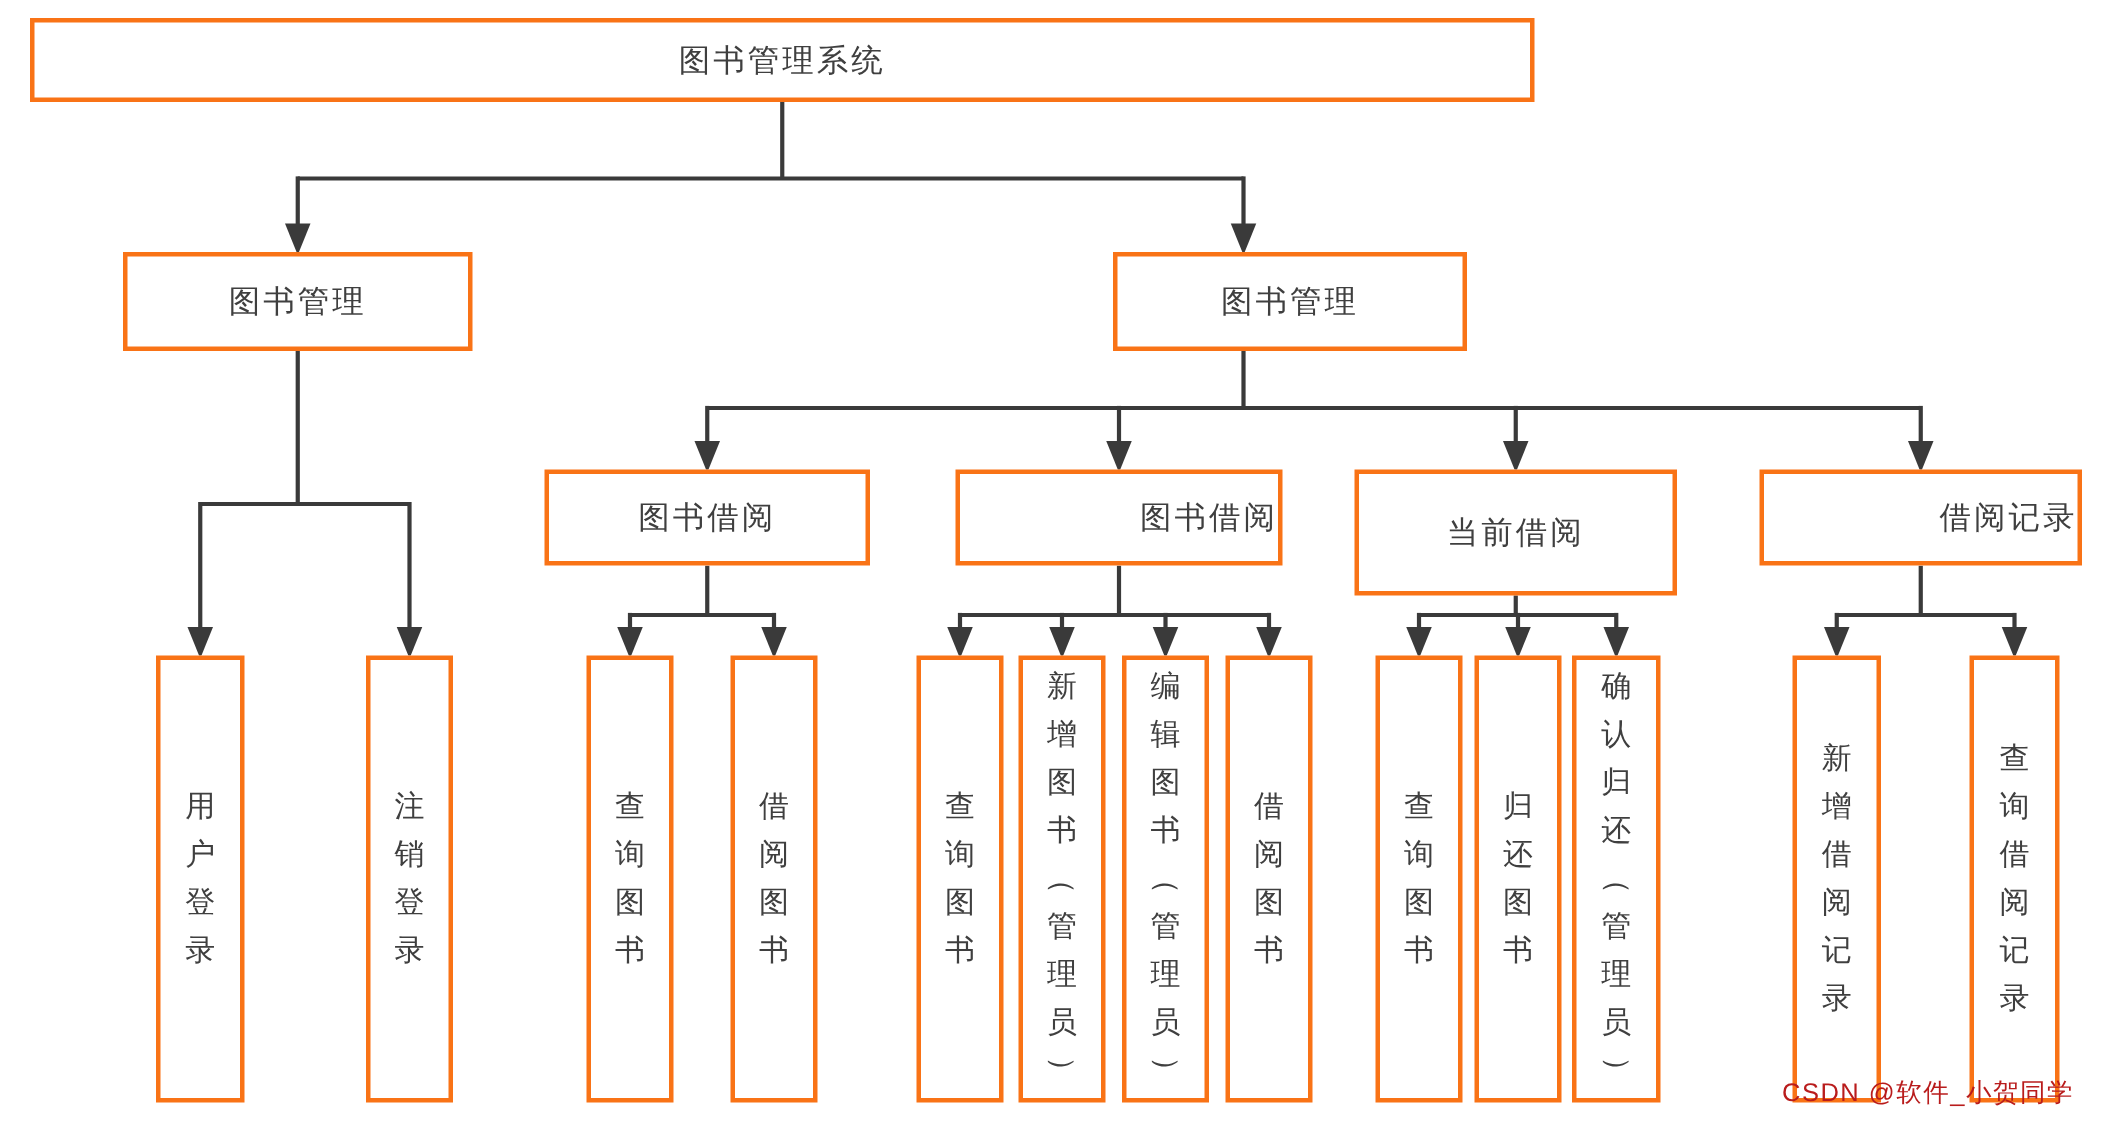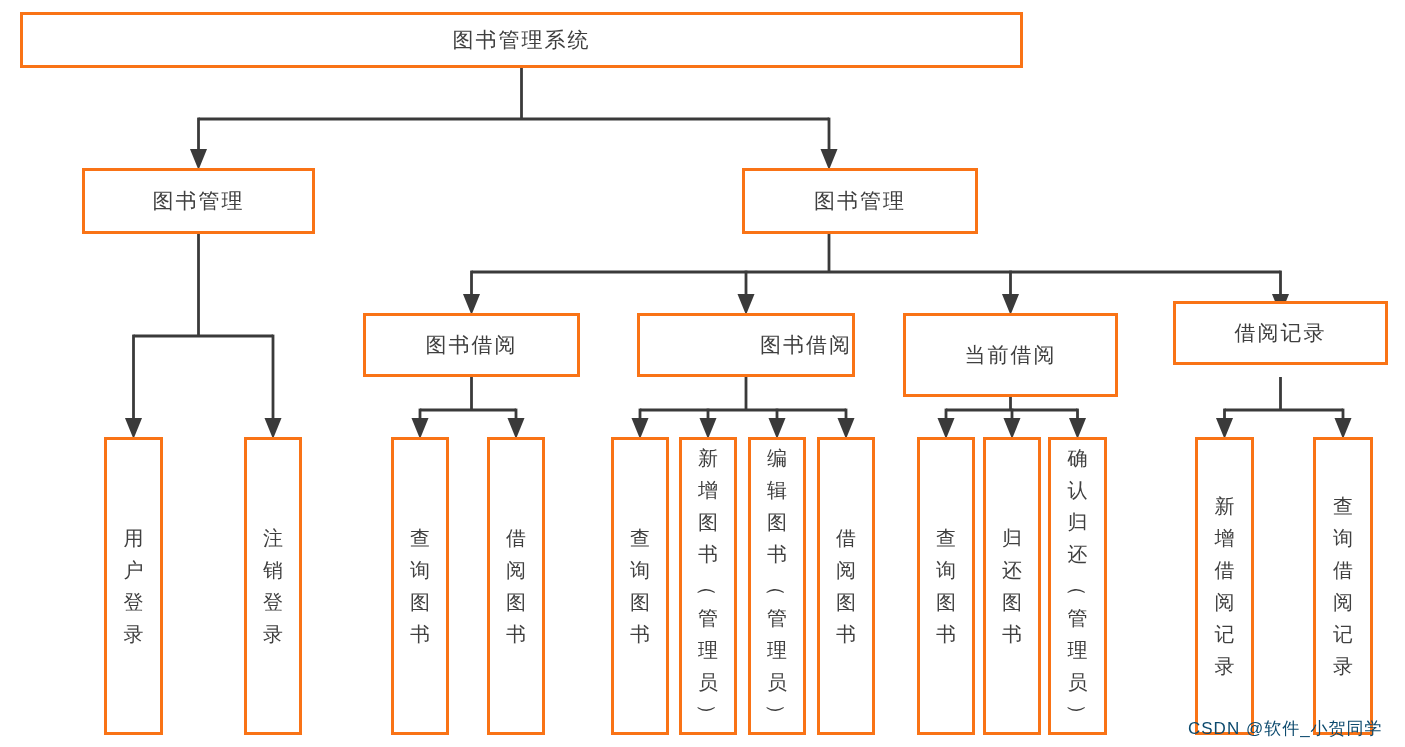--- a/index.html
+++ b/index.html
@@ -33,21 +33,21 @@
     line-height: 32px;
     height: 32px;
     text-align: center;
   }
   .box.v .ch.rot { transform: rotate(90deg); }
   #watermark {
     position: absolute;
     left: 1188px;
     top: 717px;
     font-size: 17px;
-    color: #0c4a6e;
+    color: #b91c1c;
     letter-spacing: 1px;
     white-space: nowrap;
   }
 </style>
 </head>
 <body>
 
 <div id="canvas">
   <svg id="connector-svg" width="1405" height="747">
       <line x1="521.5" y1="68" x2="521.5" y2="119" stroke="#3a3a3a" stroke-width="2.8"></line>
@@ -127,21 +127,21 @@
       </div>
       <div class="box h" style="left: 363px; top: 313px; width: 217px; height: 64px;">
         <span>图书借阅</span>
       </div>
       <div class="box h" style="left: 637px; top: 313px; width: 218px; height: 64px; justify-content: flex-end;">
         <span>图书借阅</span>
       </div>
       <div class="box h" style="left: 903px; top: 313px; width: 215px; height: 84px;">
         <span>当前借阅</span>
       </div>
-      <div class="box h" style="left: 1173px; top: 301px; width: 215px; height: 64px;">
+      <div class="box h" style="left: 1173px; top: 313px; width: 215px; height: 64px; justify-content: flex-end;">
         <span>借阅记录</span>
       </div>
       <div class="box v" style="left: 391px; top: 437px; width: 58px; height: 298px;">
         <div class="ch">查</div>
         <div class="ch">询</div>
         <div class="ch">图</div>
         <div class="ch">书</div>
       </div>
       <div class="box v" style="left: 487px; top: 437px; width: 58px; height: 298px;">
         <div class="ch">借</div>

